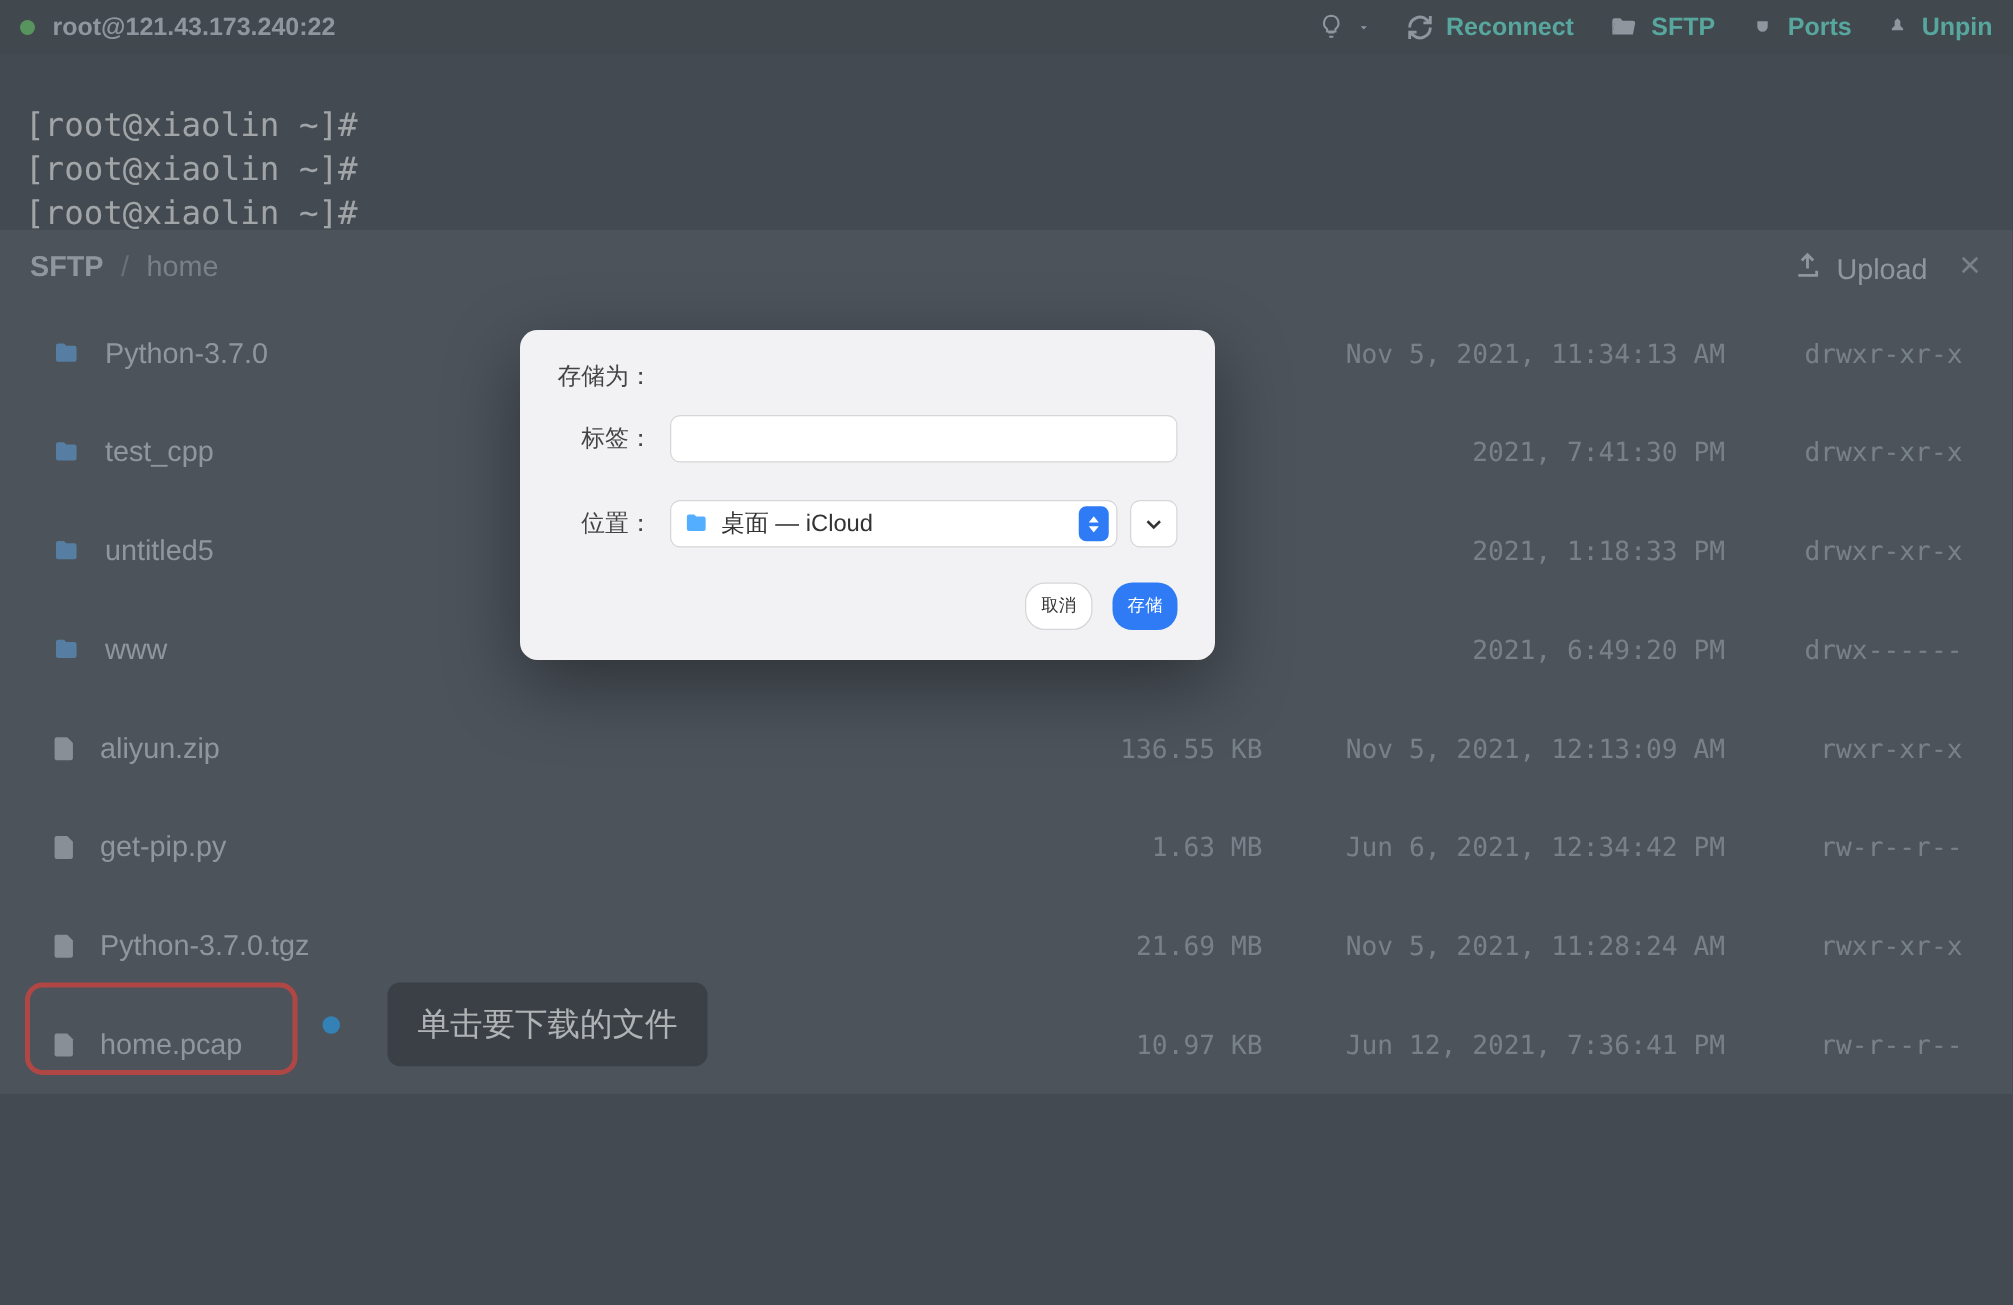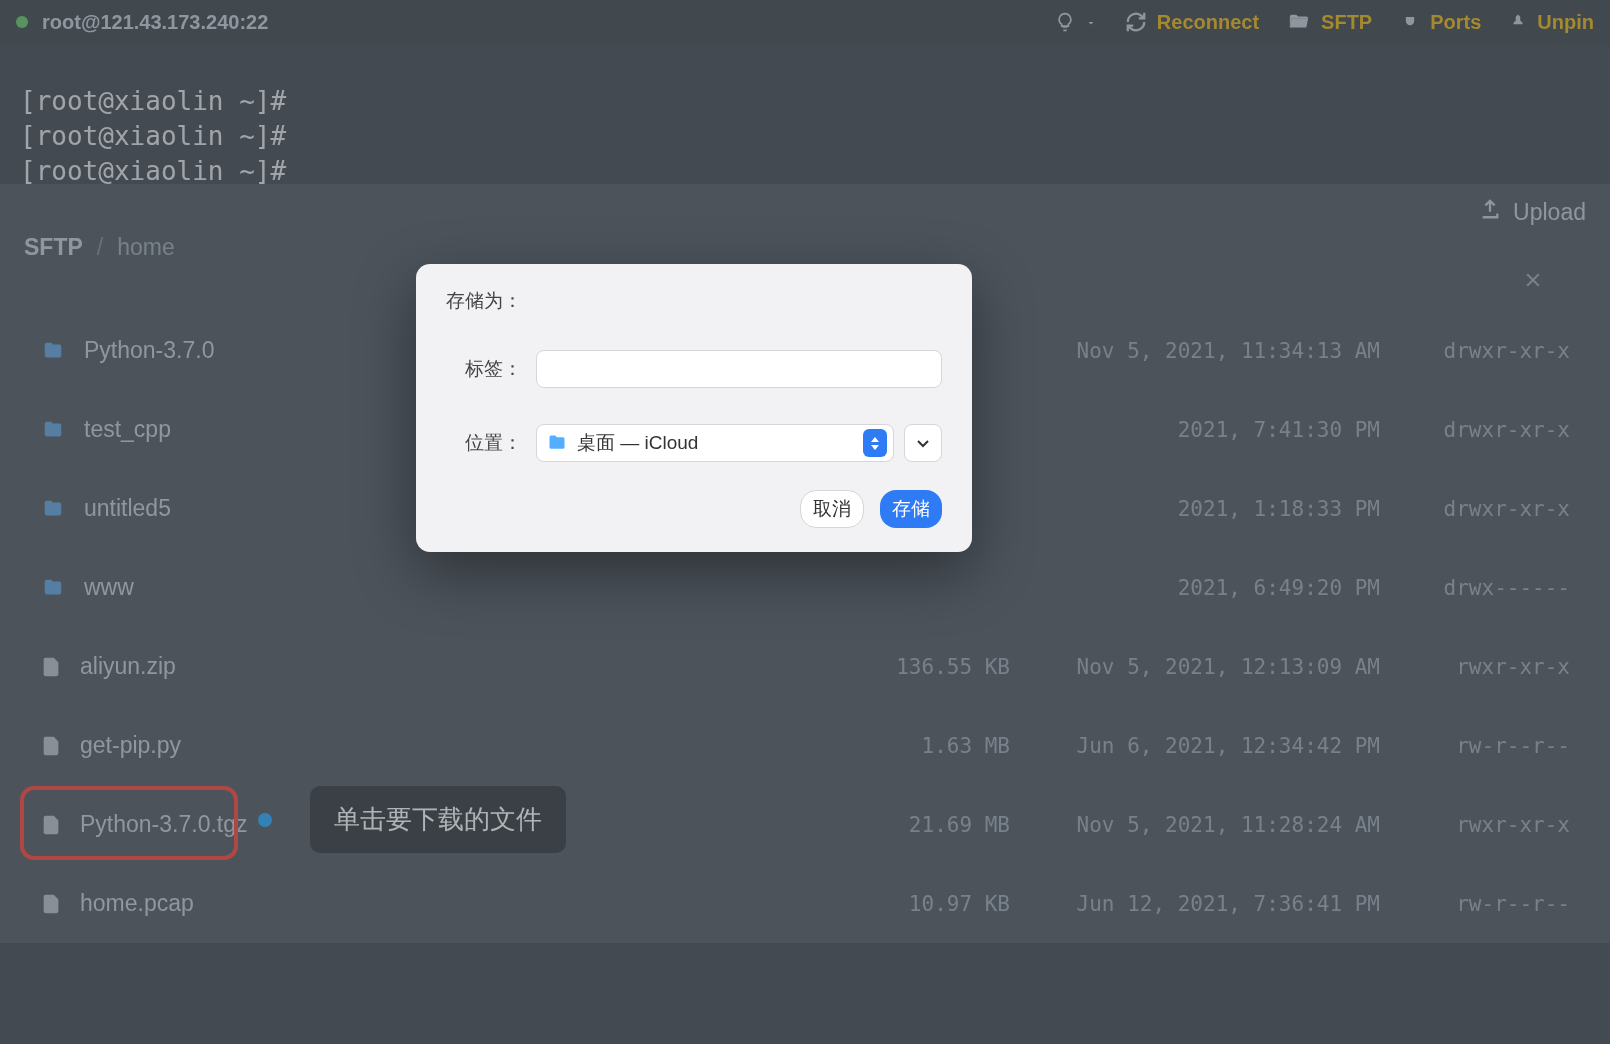--- a/index.html
+++ b/index.html
@@ -19,21 +19,21 @@
       display: flex;
       align-items: center;
       padding: 0 16px;
       color: #c5cbd3;
       font-size: 20px;
       font-weight: 600;
     }
     .titlebar-left { display: flex; align-items: center; gap: 14px; }
     .status-dot { width: 12px; height: 12px; border-radius: 50%; background: #5fc95f; }
     .titlebar-right { margin-left: auto; display: flex; align-items: center; gap: 28px; }
-    .titlebar-item { display: flex; align-items: center; gap: 10px; cursor: pointer; color: #eab308; font-weight: 600; }
+    .titlebar-item { display: flex; align-items: flex-start; gap: 10px; cursor: pointer; color: #5eead4; font-weight: 600; }
     .titlebar-icon { display: inline-flex; }
     
     
     .terminal {
       background: #3a4149;
       padding: 40px 20px 10px 20px;
       color: #e5e5e5;
       font-family: "SF Mono", Monaco, Consolas, monospace;
       font-size: 26px;
       line-height: 1.35;
@@ -48,21 +48,21 @@
     }
     .sftp-header {
       display: flex;
       align-items: center;
       padding: 14px 24px;
       font-size: 23px;
     }
     .sftp-breadcrumb { display: flex; align-items: center; gap: 14px; }
     .sftp-breadcrumb .sep { color: #7e868f; }
     .sftp-breadcrumb .path { color: #9aa4b0; }
-    .sftp-header-right { margin-left: auto; display: flex; align-items: center; gap: 40px; flex-direction: column; }
+    .sftp-header-right { margin-left: auto; display: flex; align-items: flex-end; gap: 24px; }
     .upload-btn { display: flex; align-items: center; gap: 12px; cursor: pointer; }
     .close-btn { cursor: pointer; font-size: 26px; color: #9aa4b0; }
     
     .file-list { }
     .file-row {
       display: flex;
       align-items: center;
       padding: 26px 40px;
       font-family: "SF Mono", Monaco, Consolas, monospace;
       font-size: 21px;
@@ -131,21 +131,21 @@
       border-radius: 14px;
       box-shadow: 0 20px 60px rgba(0,0,0,0.4);
       padding: 24px 30px 24px 30px;
       z-index: 10;
       font-size: 19px;
       color: #333;
     }
     .dialog-row {
       display: flex;
       align-items: center;
-      margin-bottom: 36px;
+      margin-bottom: 18px;
     }
     .dialog-label {
       width: 90px;
       text-align: right;
       padding-right: 14px;
       color: #444;
     }
     .filename-box {
       flex: 1;
       height: 38px;
@@ -208,21 +208,21 @@
     .dialog-buttons {
       display: flex;
       justify-content: flex-end;
       gap: 16px;
       margin-top: 28px;
     }
     .btn {
       height: 38px;
       padding: 0 12px;
       border-radius: 16px;
-      font-size: 19px;
+      font-size: 14px;
       cursor: pointer;
       border: none;
       display: flex;
       align-items: center;
     }
     .btn-cancel {
       background: #fff;
       border: 1px solid #d6d6d8;
       color: #333;
     }

